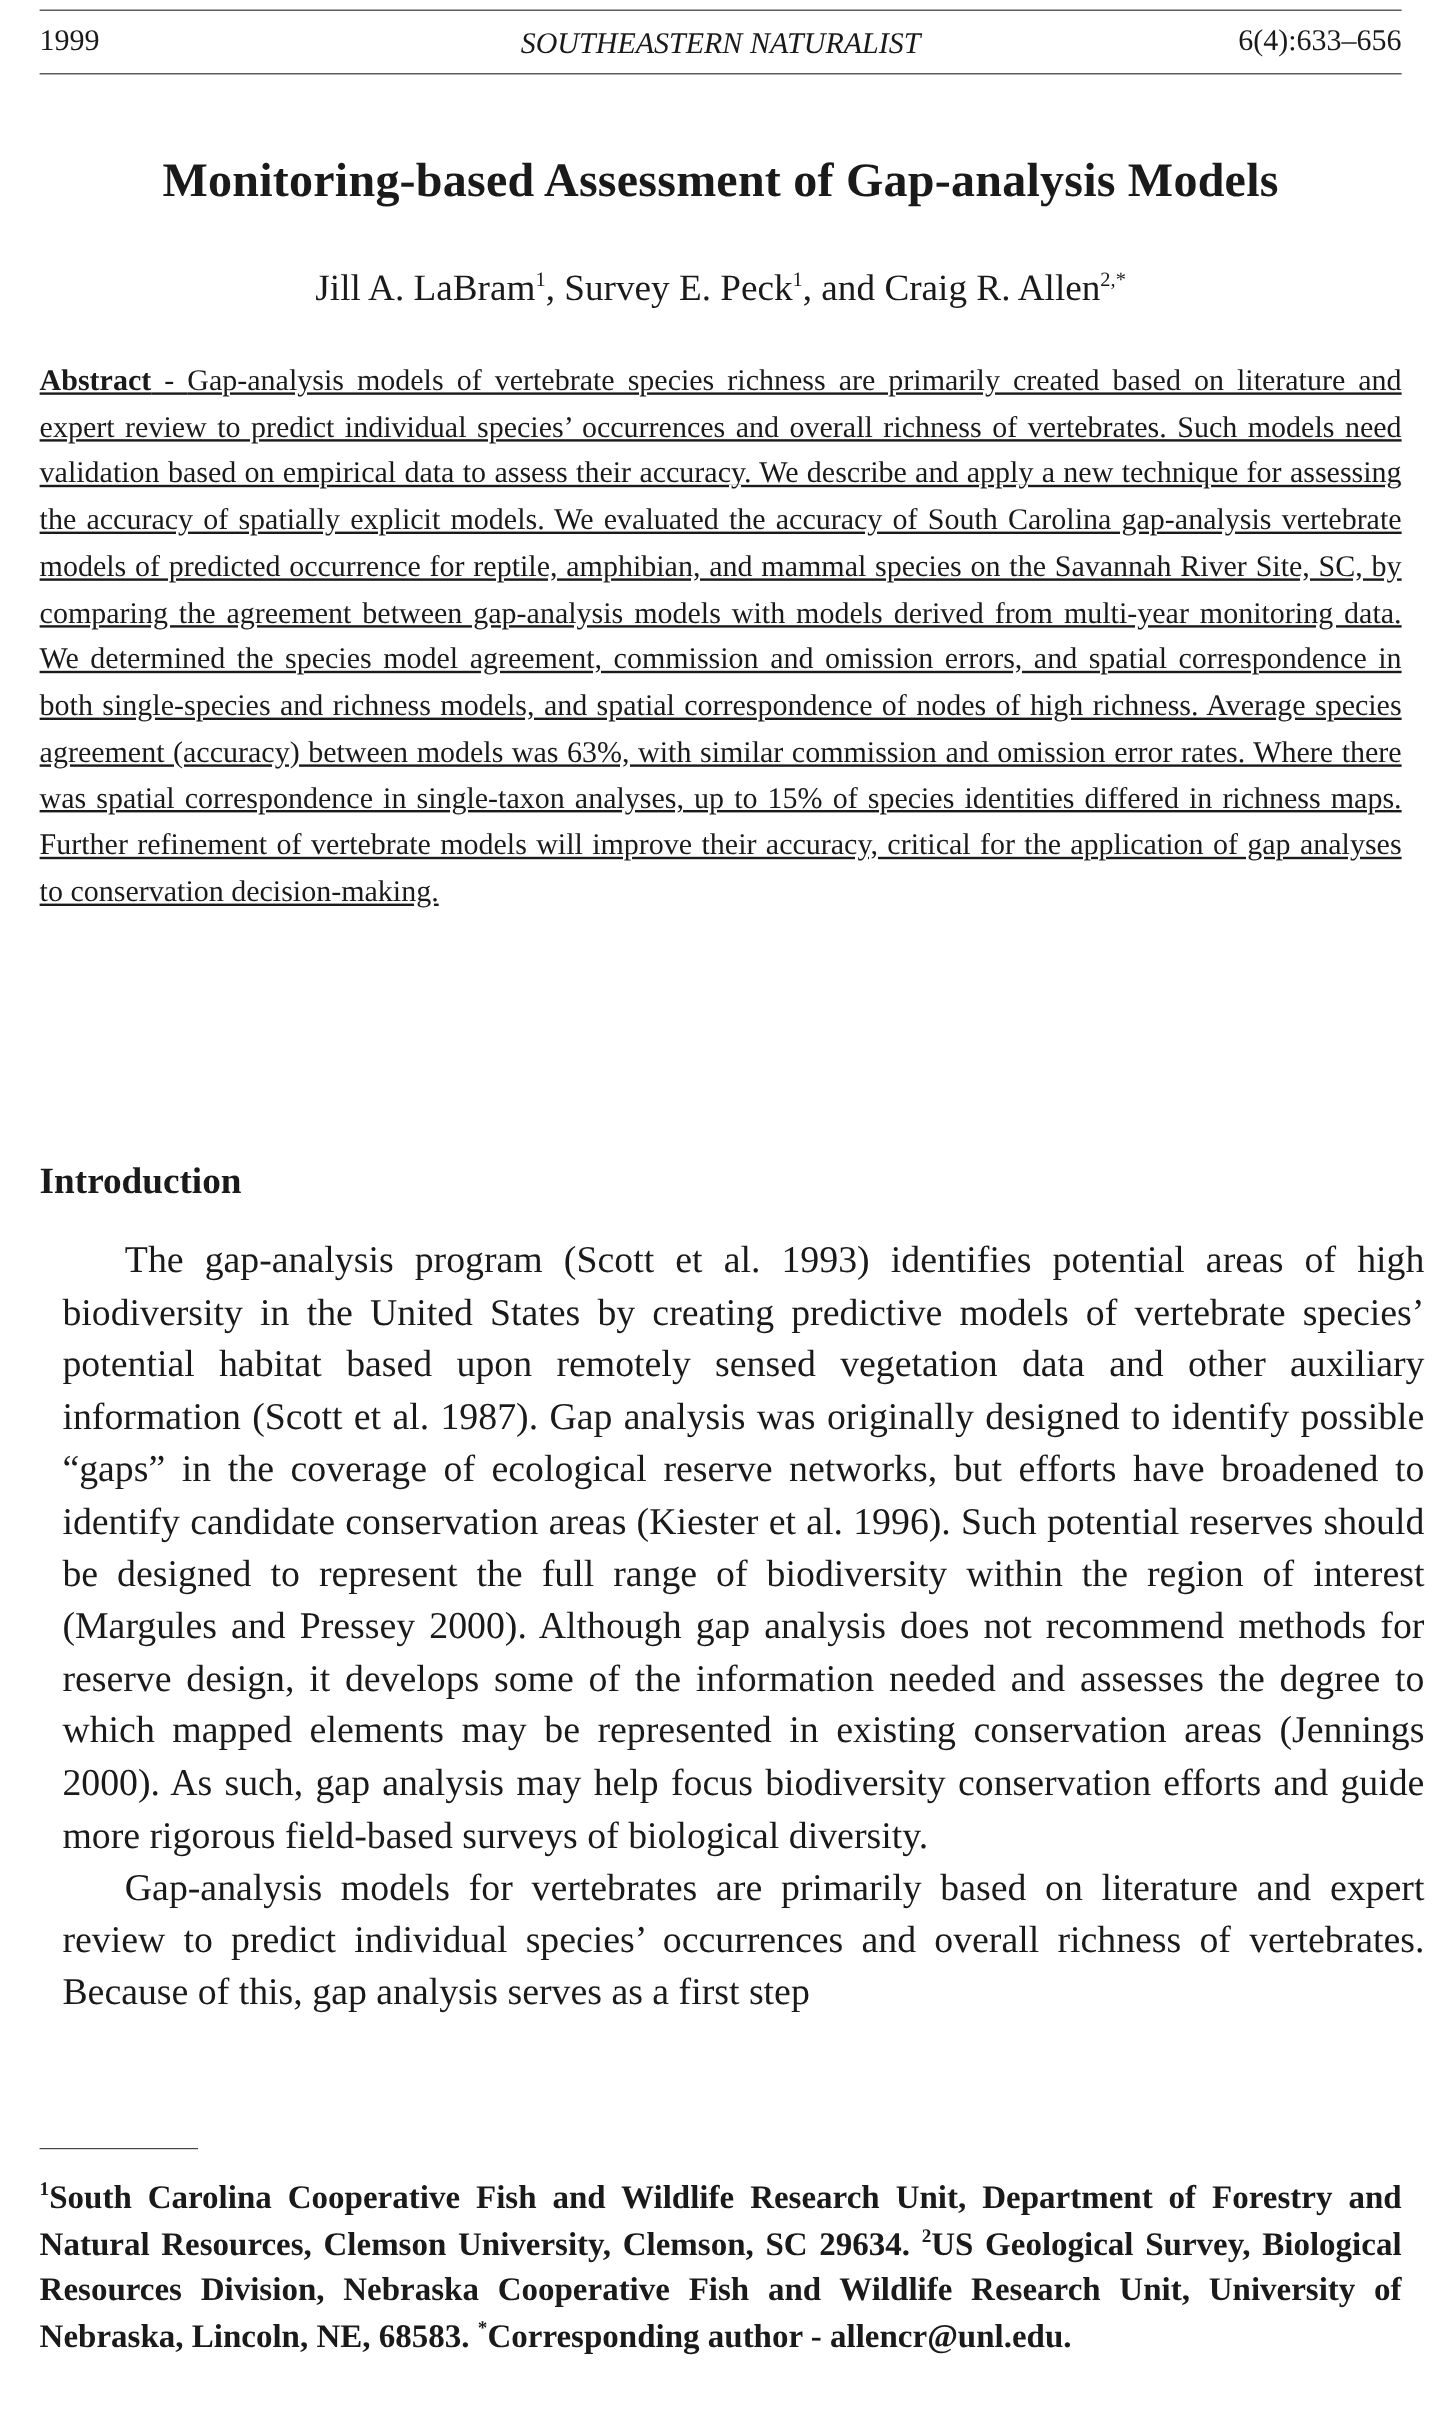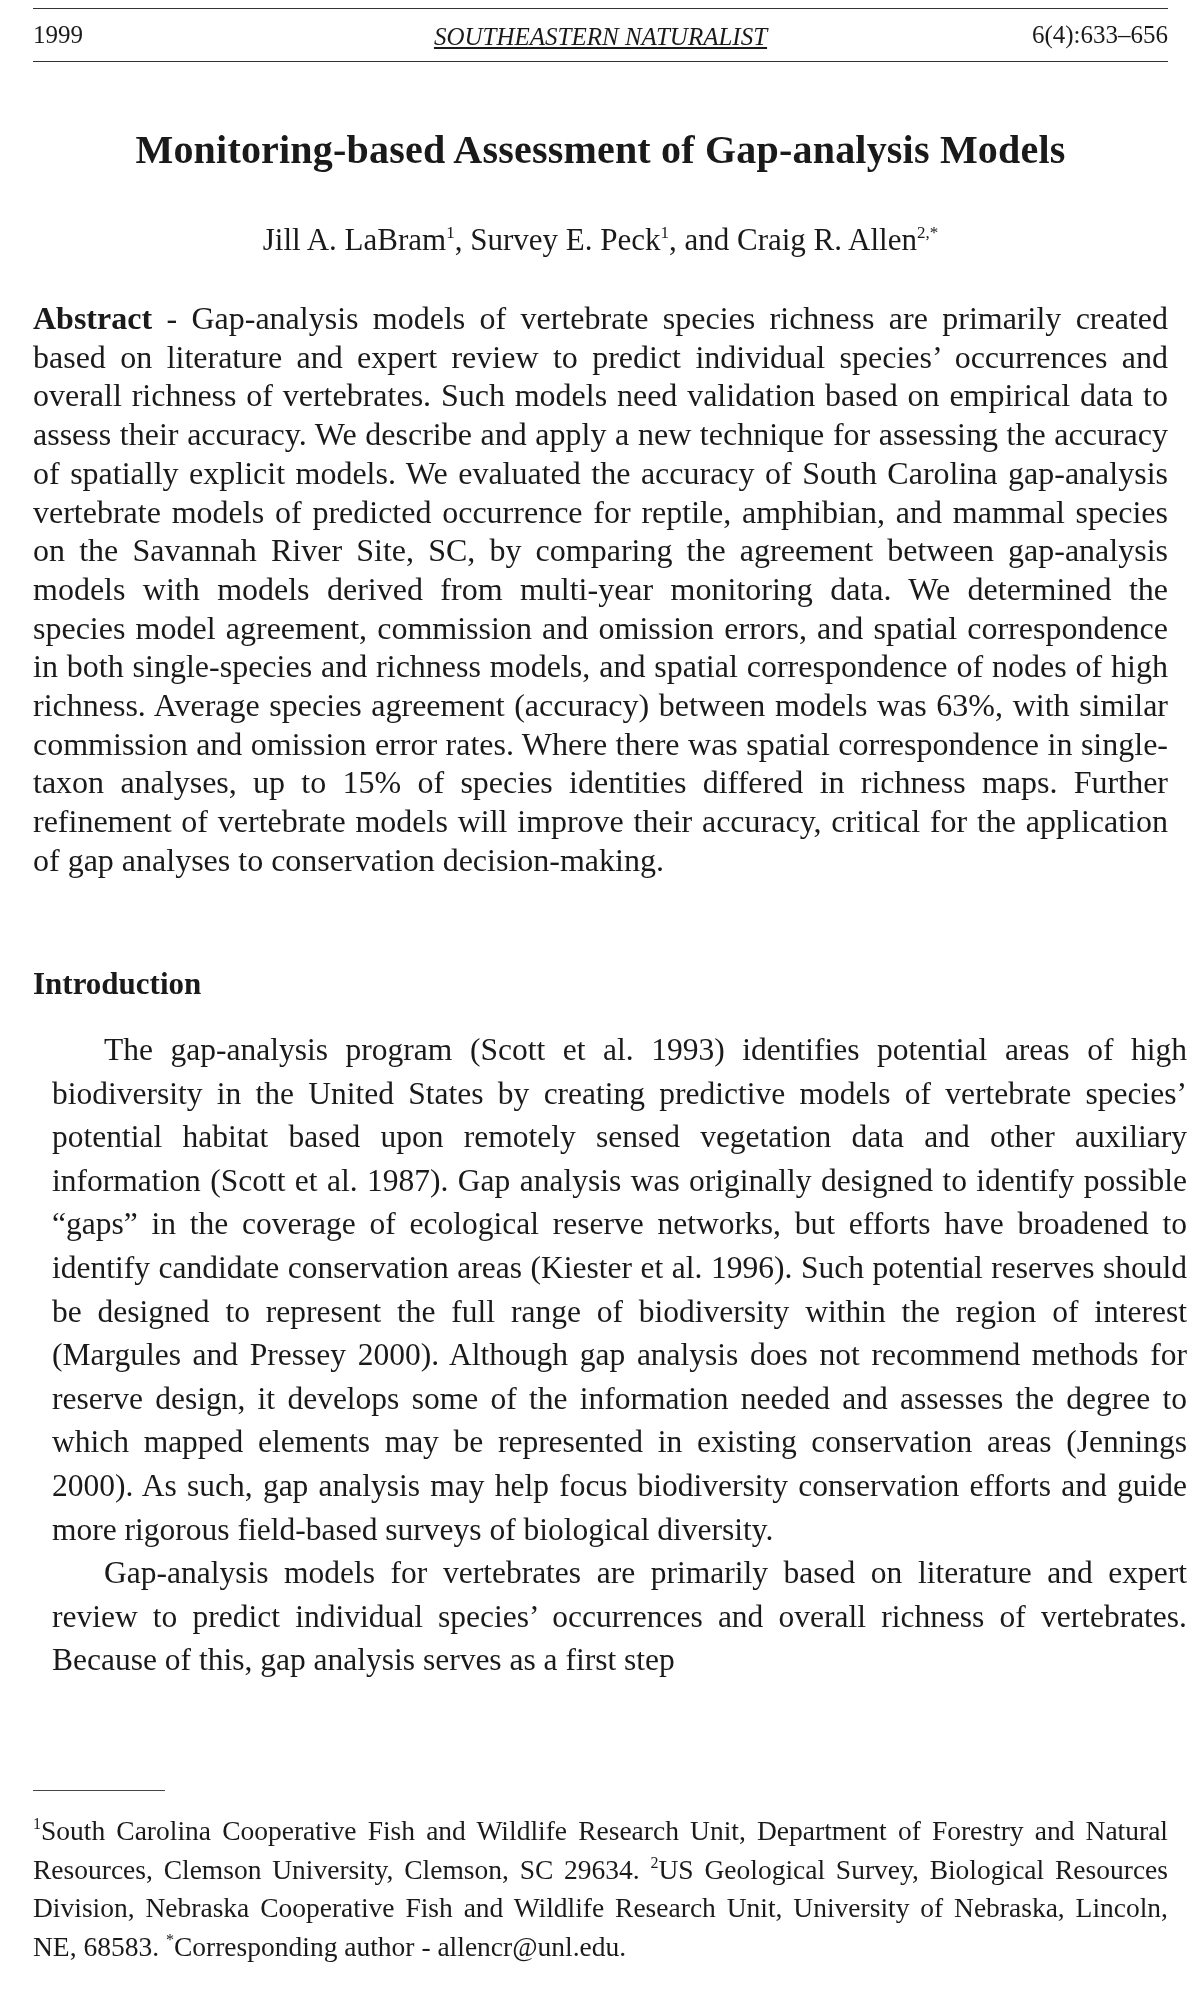--- a/index.html
+++ b/index.html
@@ -7,49 +7,49 @@
       width: 1200px; height: 2014px; position: relative; overflow: hidden;
       font-family: "Liberation Serif", "DejaVu Serif", serif; color: #1a1a1a;
     }
     .page { position: absolute; left: 33px; top: 0; width: 1135px; }
     .running-head {
       position: absolute; left: 0; top: 8px; width: 1135px; height: 52px;
       border-top: 1.5px solid #333; border-bottom: 1.5px solid #333;
       font-size: 25px; line-height: 52px;
     }
     .rh-year { position: absolute; left: 0; top: 0; }
-    .rh-journal { position: absolute; left: 0; width: 1135px; text-align: center; font-style: italic; top: 2px; text-decoration: underline; }
+    .rh-journal { position: absolute; left: 0; width: 1135px; text-align: center; font-style: italic; top: 2px; }
     .rh-vol { position: absolute; right: 0; top: 0; }
     .title {
       position: absolute; top: 125px; left: 0; width: 1135px; text-align: center;
       font-weight: bold; font-size: 40px; line-height: 50px; letter-spacing: 0.2px;
     }
     .authors {
       position: absolute; top: 218px; left: 0; width: 1135px; text-align: center;
       font-size: 31px; line-height: 44px;
     }
     .authors sup { font-size: 17px; vertical-align: 12px; line-height: 0; }
     .abstract {
       position: absolute; top: 299px; left: 0; width: 1135px;
-      font-size: 32px; line-height: 38.7px; text-align: justify; margin: 0;
+      font-size: 25px; line-height: 38.7px; text-align: justify; margin: 0; text-decoration: underline;
     }
     .abstract b { font-weight: bold; }
     .section-heading {
       position: absolute; top: 964px; left: 0; width: 1135px; text-align: left;
       font-weight: bold; font-size: 31px; line-height: 40px; margin: 0;
     }
     .body {
       position: absolute; top: 1028px; left: 0; width: 1135px;
       font-size: 31.5px; line-height: 43.6px; text-align: justify; margin-left: 19px;
     }
     .body p { margin: 0; text-indent: 52px; }
     .fn-rule { position: absolute; top: 1790px; left: 0; width: 132px; height: 0; border-top: 1.5px solid #444; }
     .footnotes {
       position: absolute; top: 1812px; left: 0; width: 1135px;
-      font-size: 27.5px; line-height: 38.6px; text-align: justify; margin: 0;
+      font-size: 27.5px; line-height: 38.6px; text-align: justify; margin: 0; font-weight: bold;
     }
     .footnotes sup { font-size: 16px; vertical-align: 11px; line-height: 0; }
   </style>
 </head>
 <body>
 
 <div class="page">
 
   <div class="running-head">
     <span class="rh-year">1999</span>

